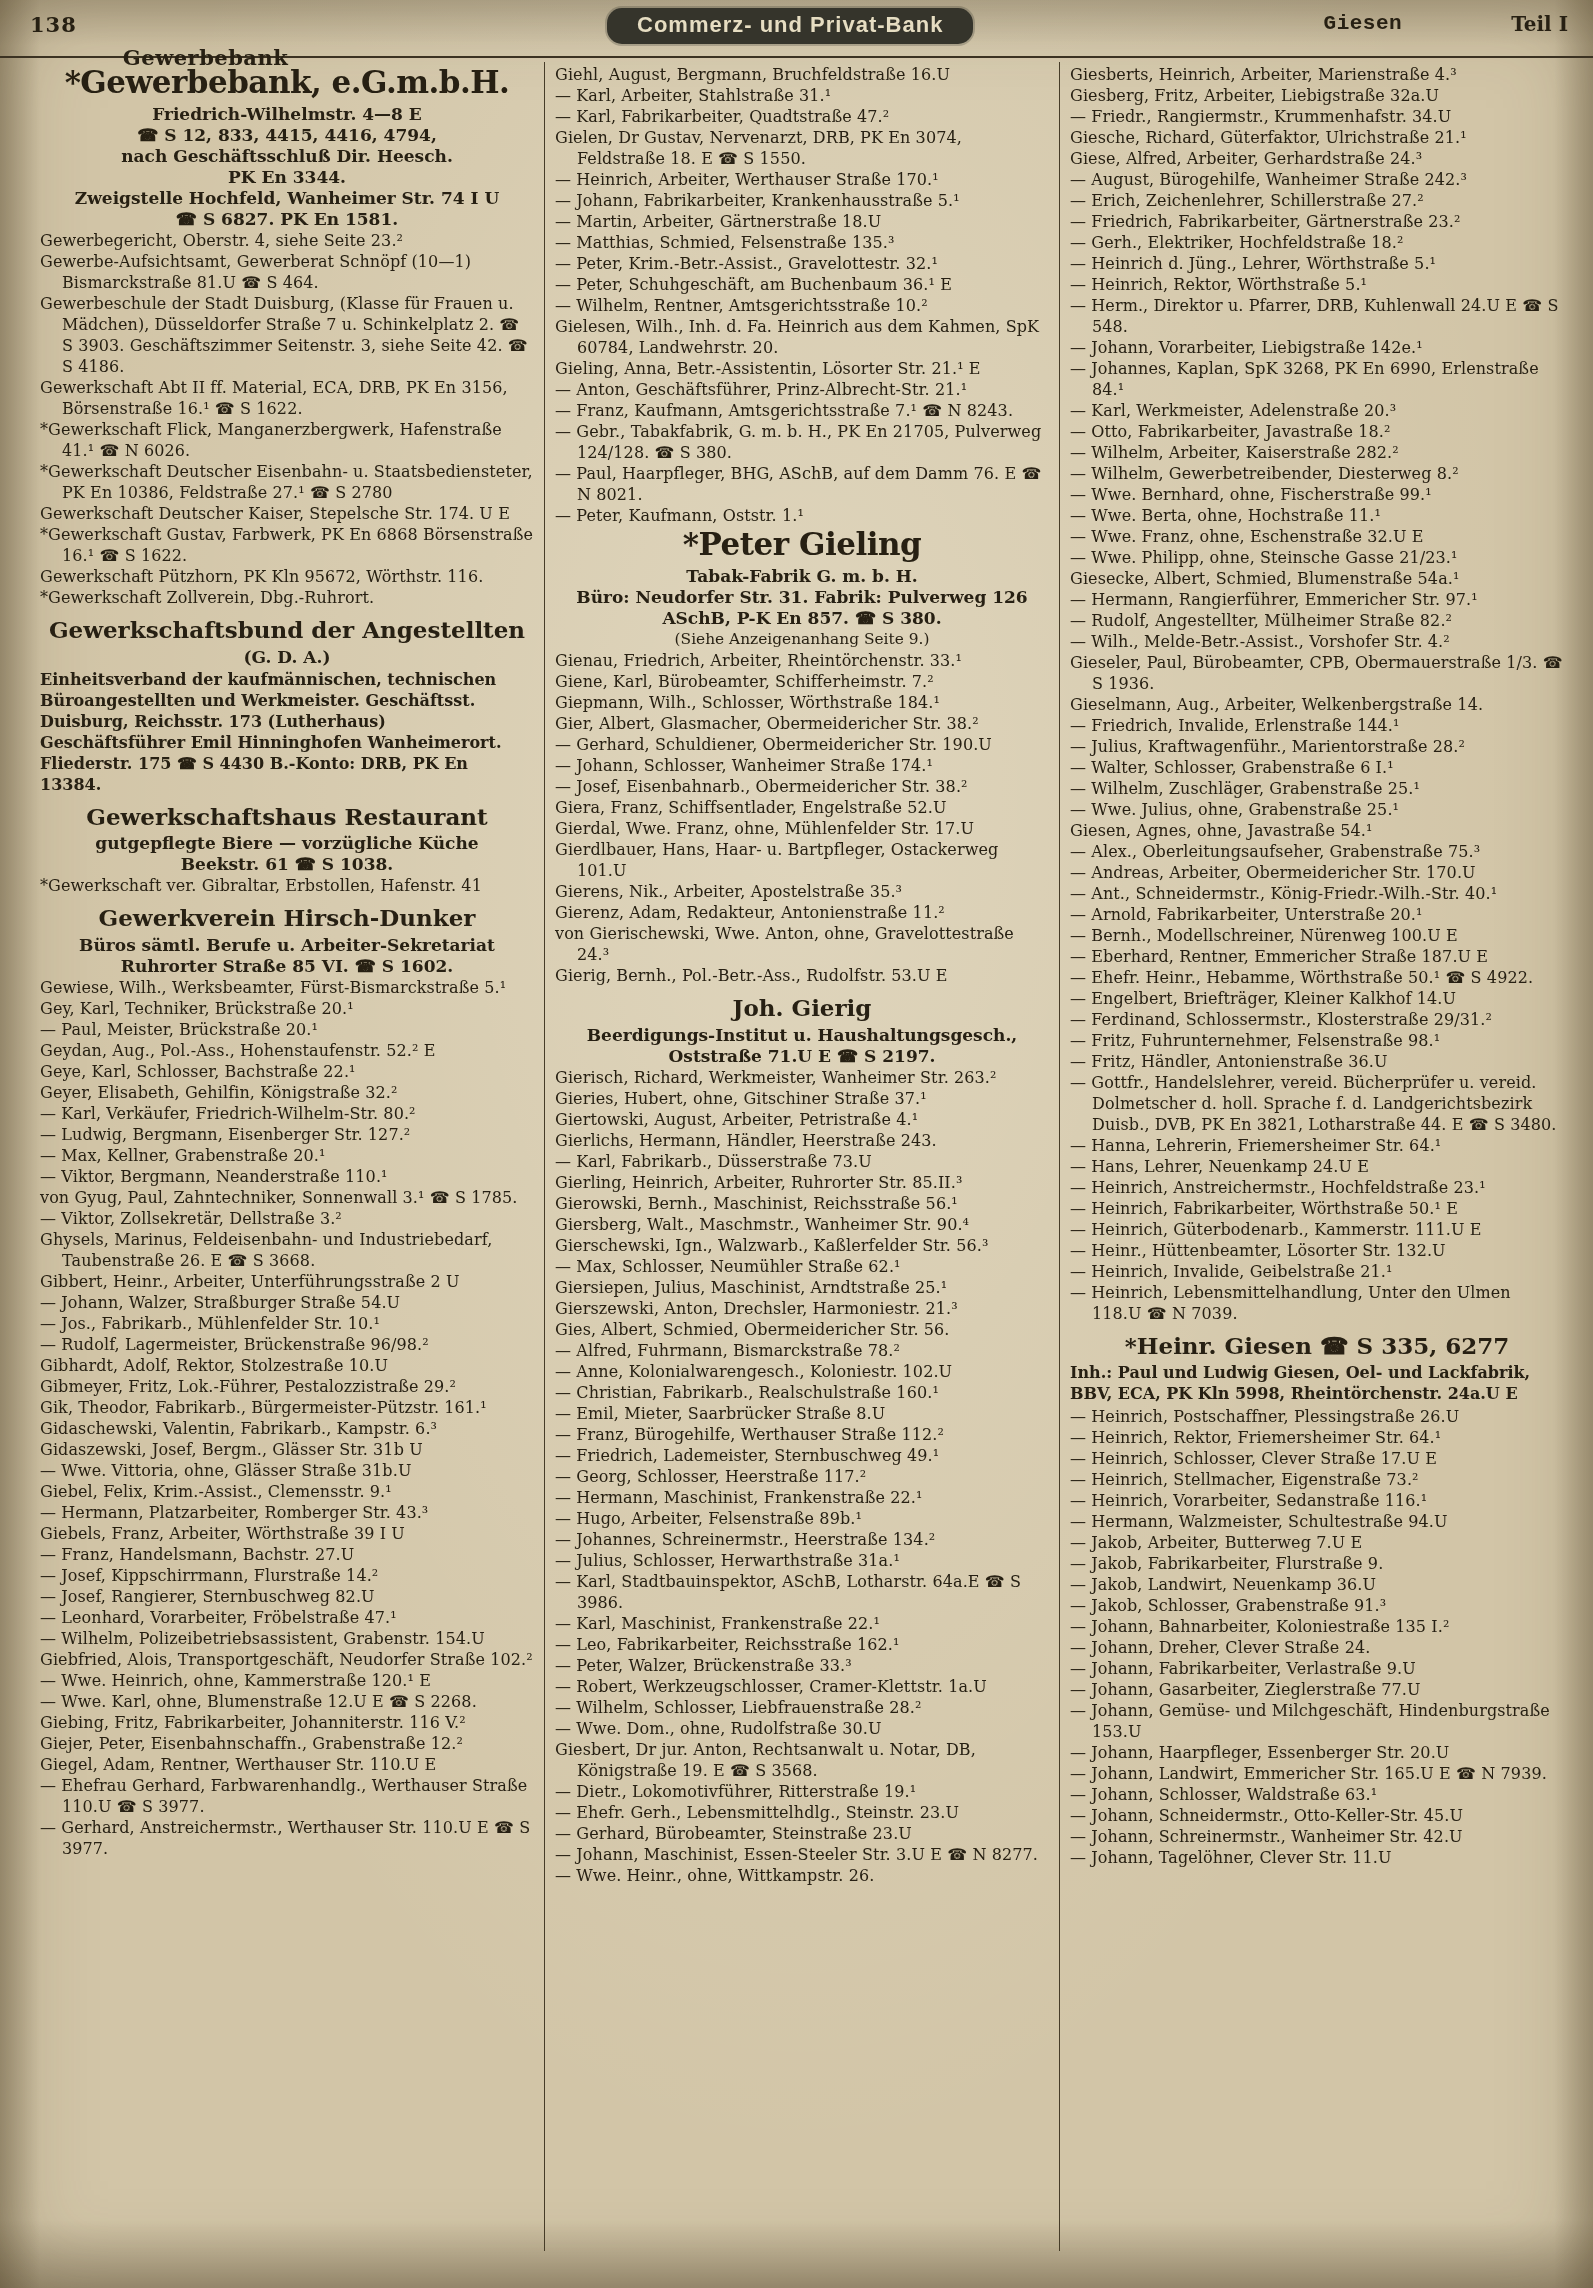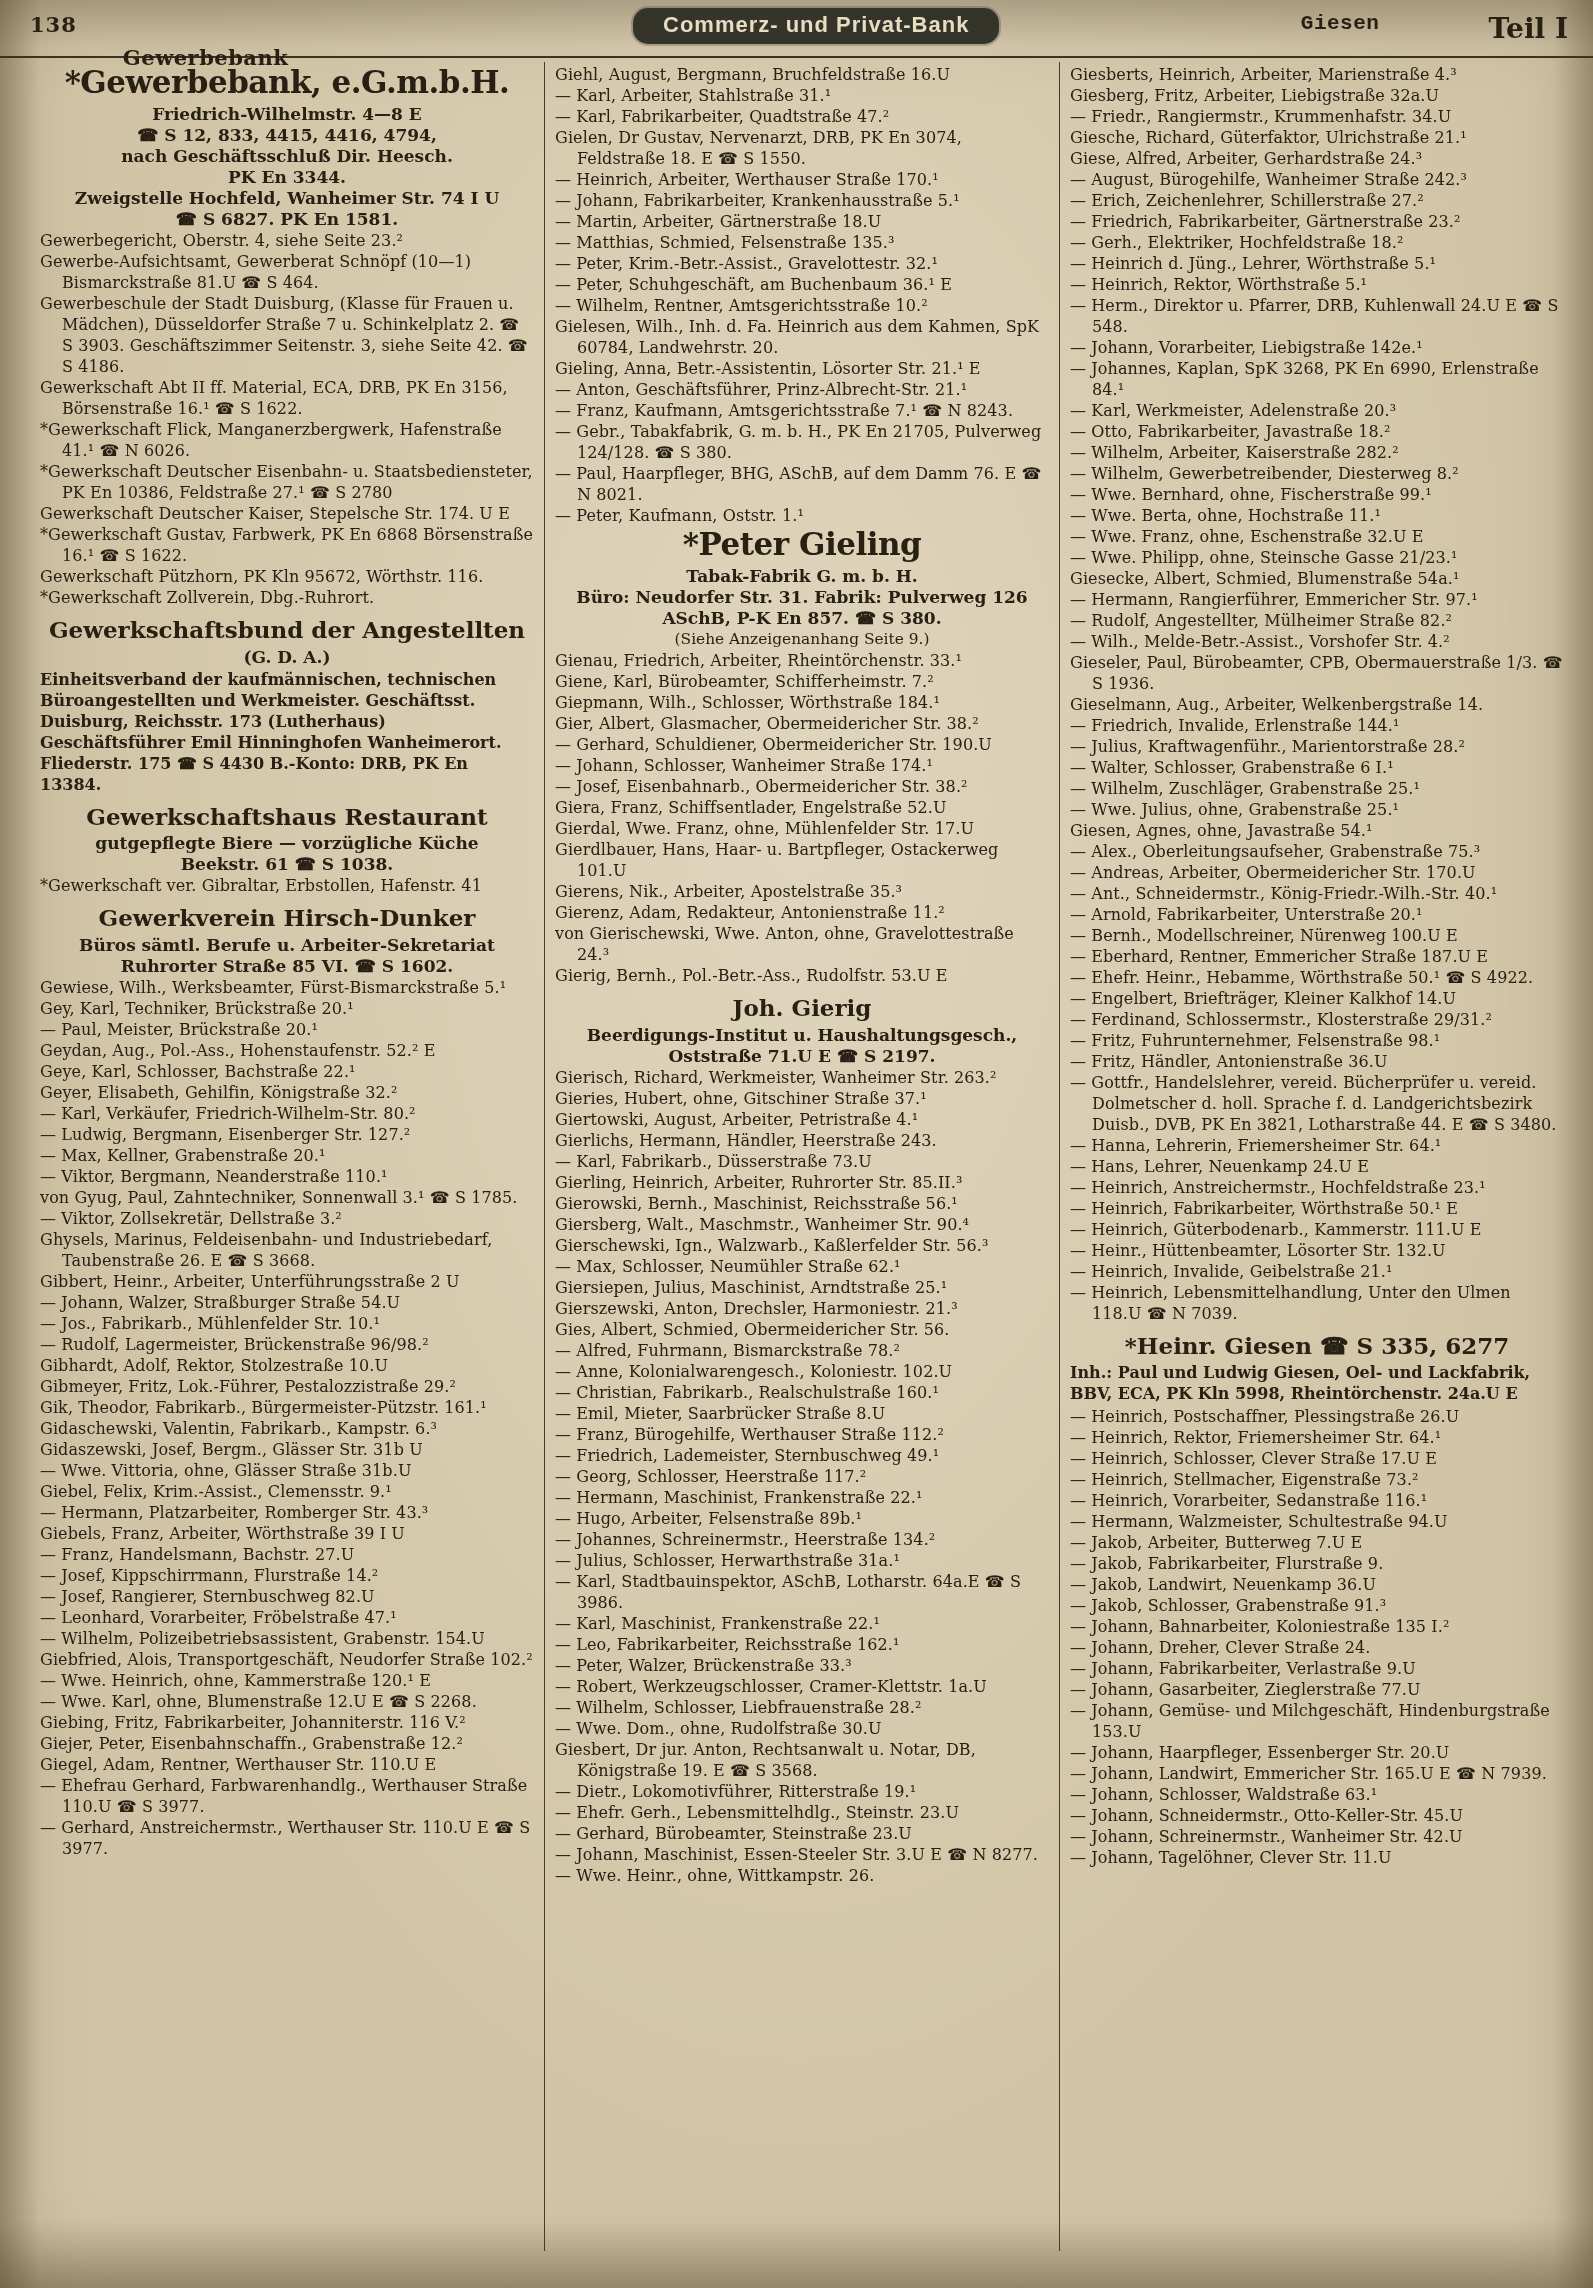--- a/index.html
+++ b/index.html
@@ -24,32 +24,32 @@
   .hdr{
     position:relative;
     height:44px;
     padding:12px 26px 0 30px;
     display:flex;align-items:flex-start;
     border-bottom:2px solid #3b3222;
   }
   .hdr .pageno{font-size:21px;font-weight:bold;letter-spacing:1px;}
   .hdr .kw-left{font-size:21px;font-weight:bold;margin-left:46px;letter-spacing:0.5px;margin-top:33px;}
   .banner{
-    position:absolute;left:633px;top:8px;
+    position:absolute;left:607px;top:8px;
     background:#35342b;
     color:#e6ddc2;
     font-family:"Liberation Sans","DejaVu Sans",sans-serif;
     font-weight:bold;font-size:22px;letter-spacing:1px;
     padding:4px 30px 6px 30px;
     border-radius:15px;
     box-shadow:0 0 0 2px rgba(53,52,43,0.25);
     white-space:nowrap;
   }
   .hdr .kw-right{font-size:21px;font-weight:bold;margin-left:auto;margin-right:109px;letter-spacing:0.5px;font-family:Liberation Mono, monospace;}
-  .hdr .part{font-size:28px;font-weight:bold;}
+  .hdr .part{font-size:20px;font-weight:bold;}
   
   .cols{
     display:flex;
     padding:4px 20px 26px 30px;
     height:2189px;
     overflow:hidden;
   }
   .col{
     flex:1 1 0;
     padding:2px 10px 0 10px;

